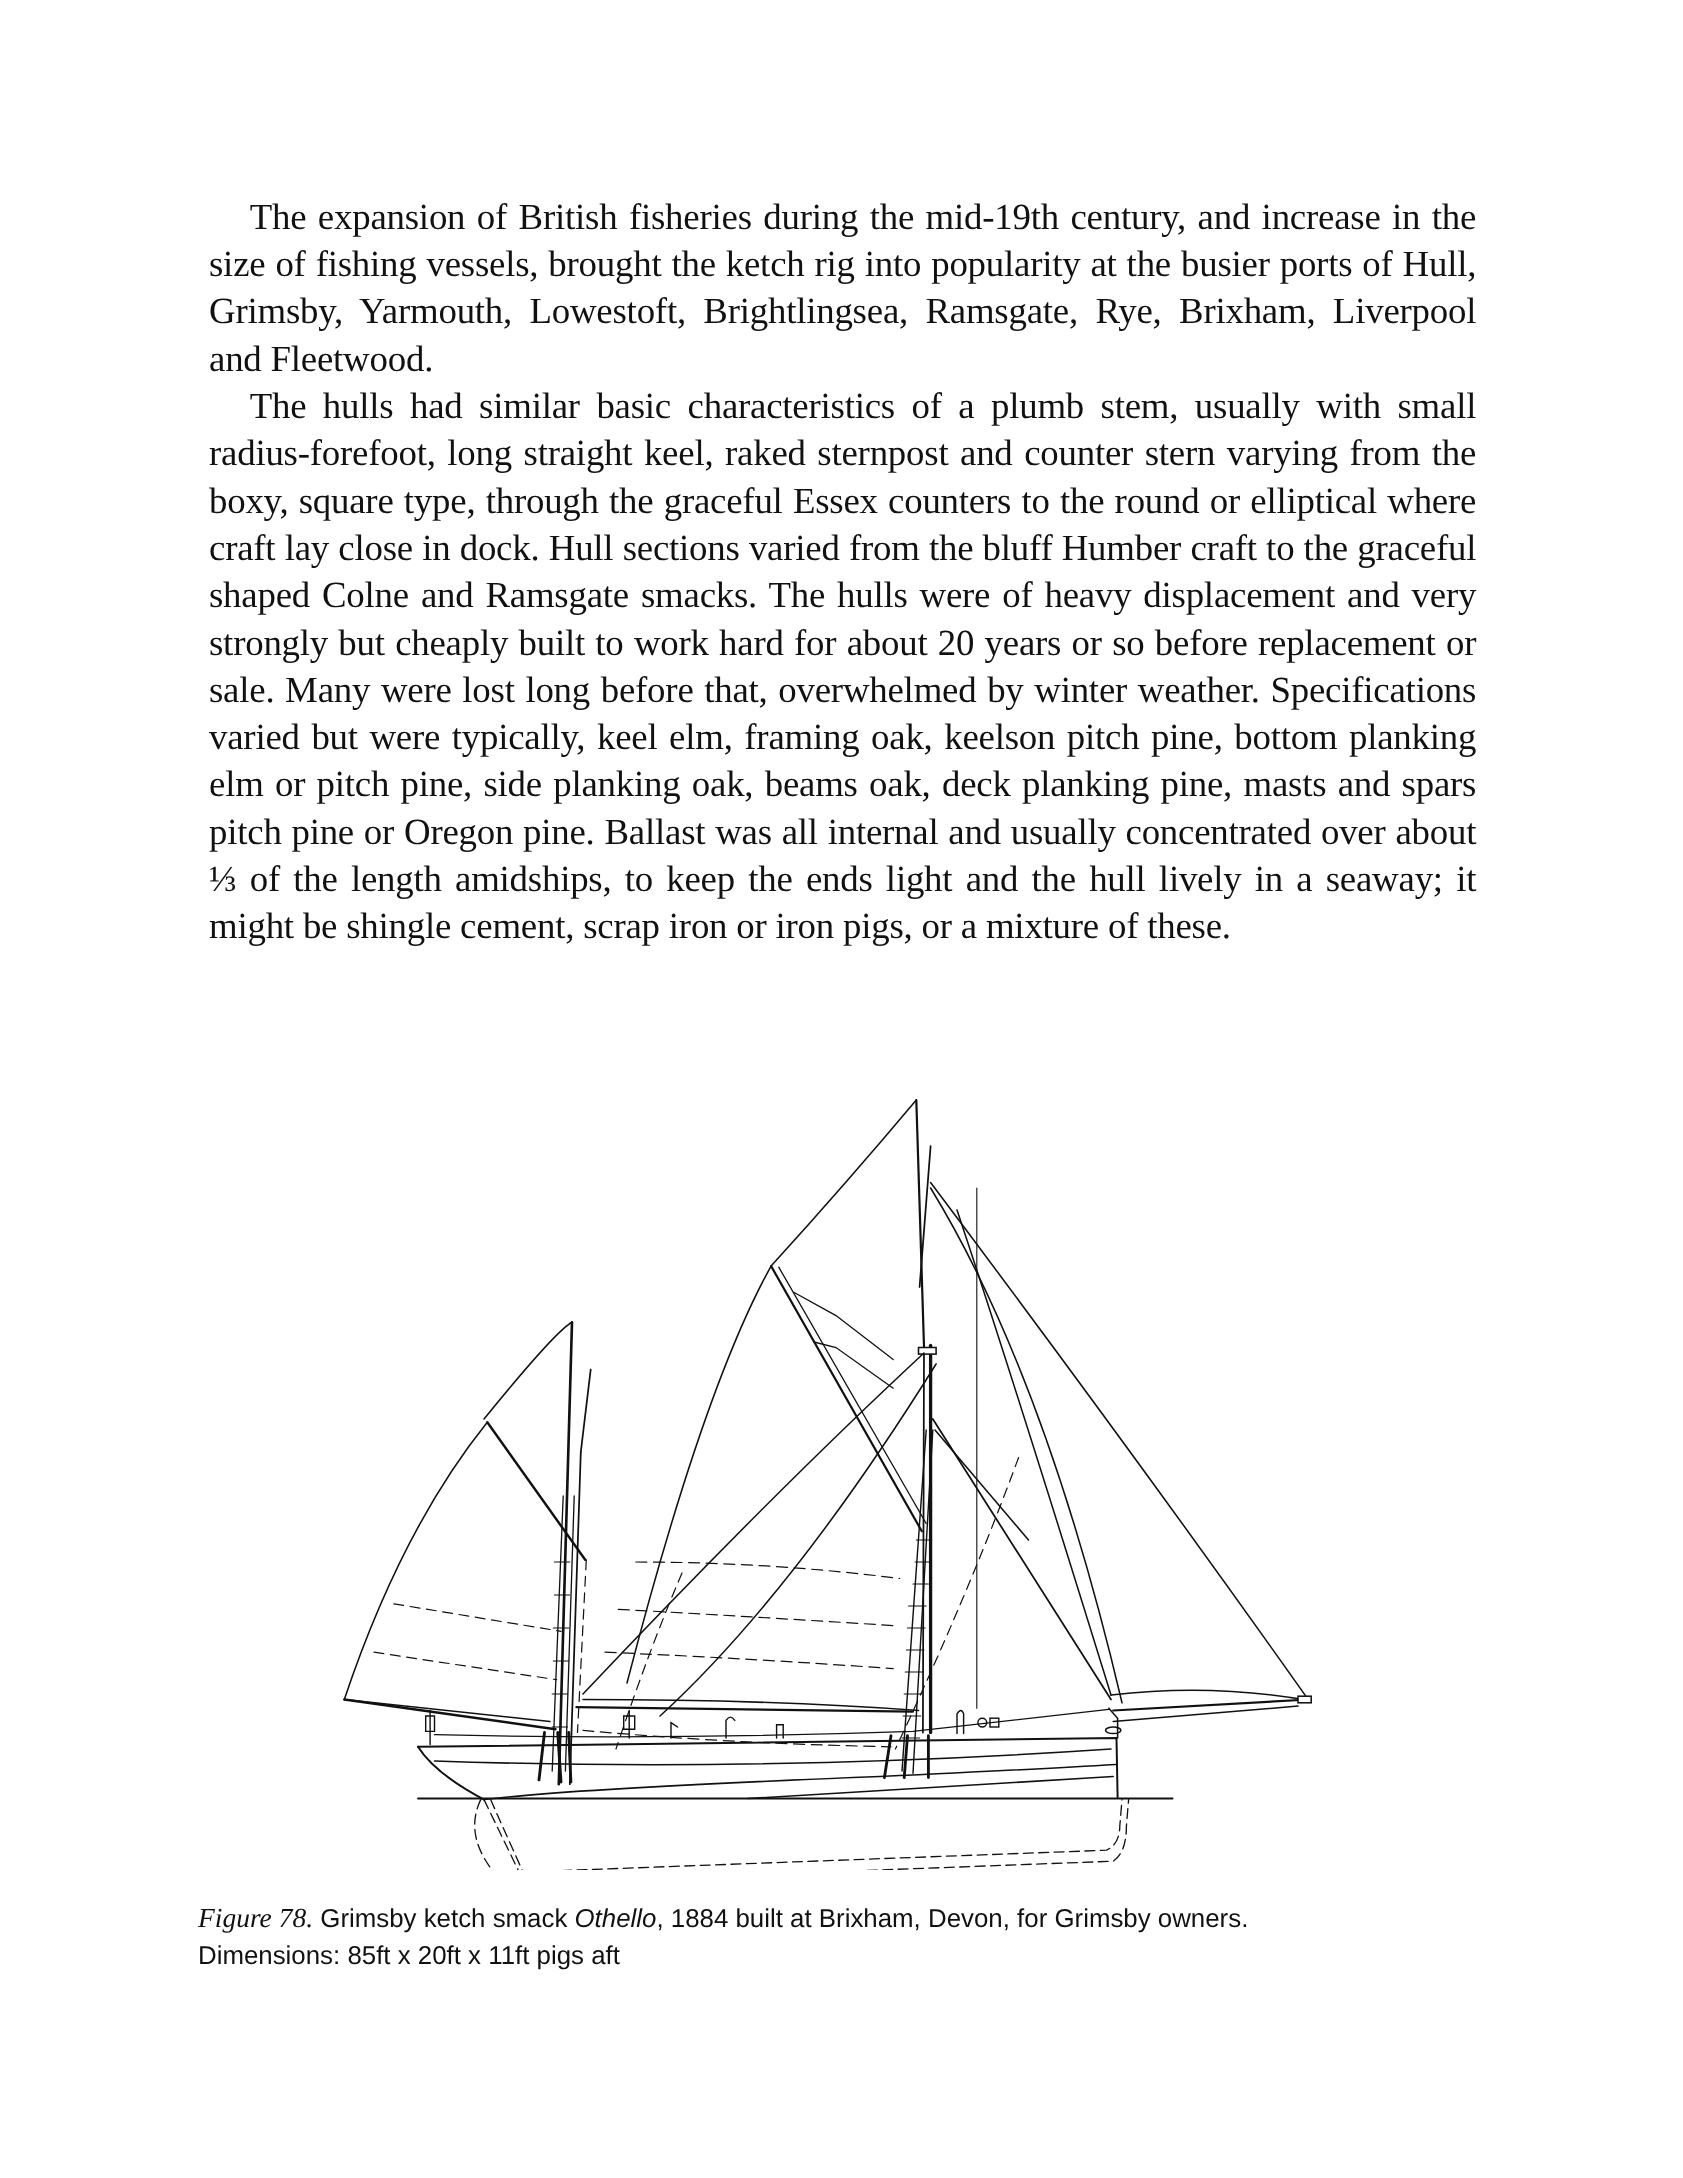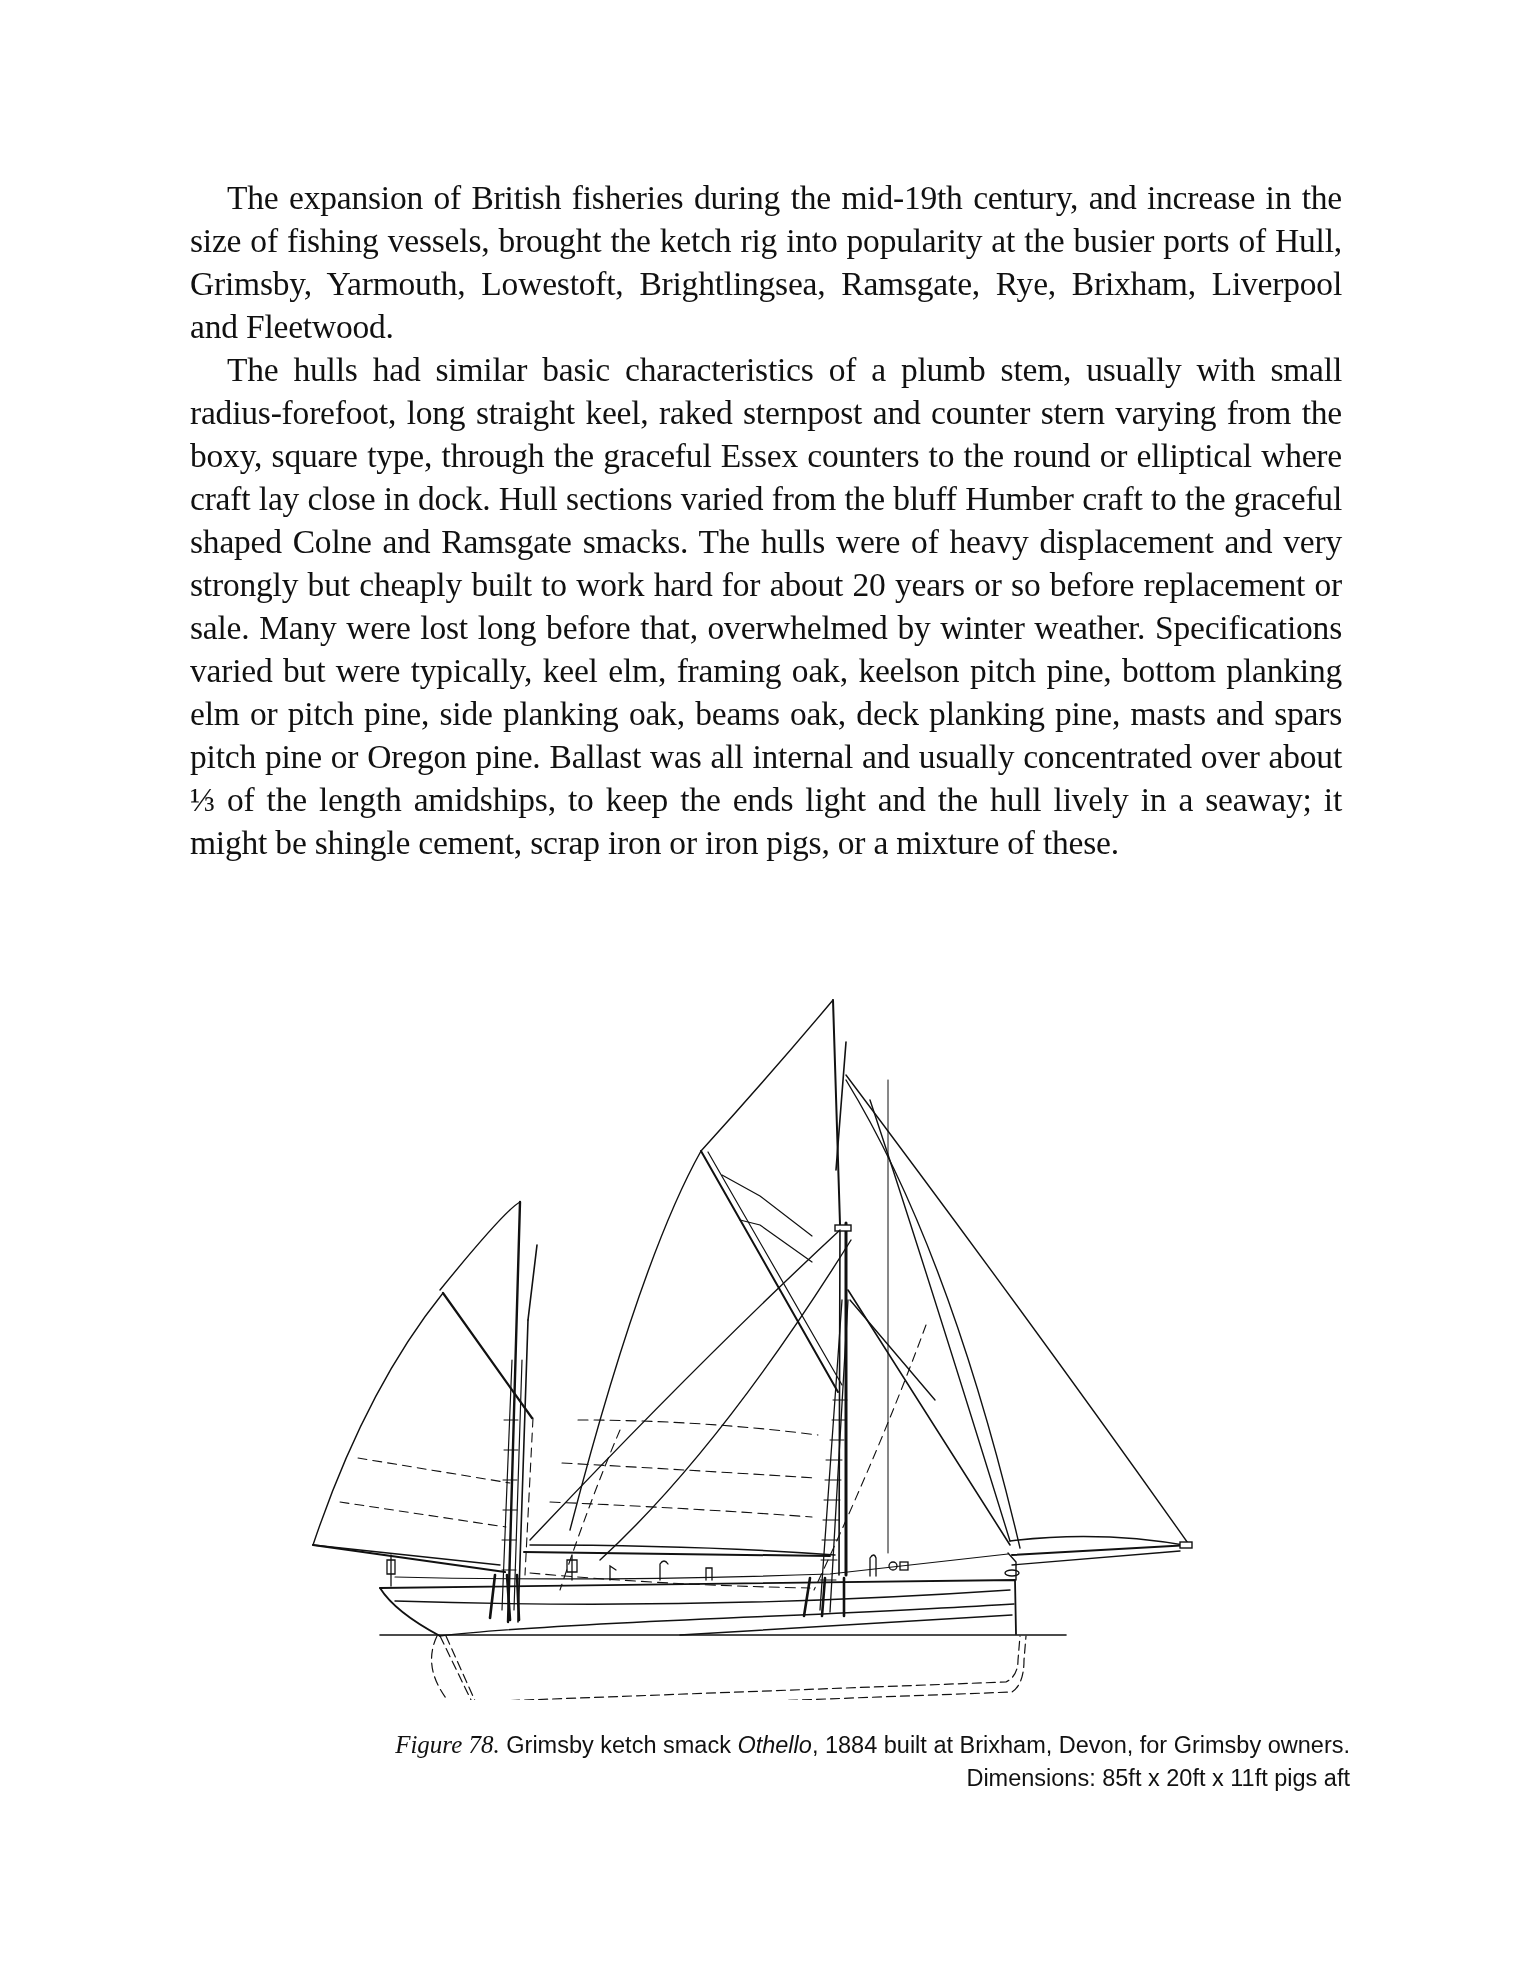--- a/index.html
+++ b/index.html
@@ -9,21 +9,21 @@
     position:absolute; left:190px; top:176px; width:1152px;
     font-family:"Liberation Serif", "DejaVu Serif", serif;
     font-size:33.5px; line-height:43px; color:#111;
     text-align:justify; letter-spacing:-0.2px;
   }
   .text-block p { margin:0; text-indent:37px; }
   .figure { position:absolute; left:300px; top:980px; width:940px; height:720px; }
   .figure svg { width:940px; height:720px; display:block; }
   .caption {
     position:absolute; left:180px; top:1728px; width:1170px;
-    text-align:right; color:#111;
+    text-align:left; color:#111;
     font-family:"Liberation Sans", "DejaVu Sans", sans-serif;
     font-size:23.5px; line-height:33px;
   }
   .caption .fig-label { font-family:"Liberation Serif", "DejaVu Serif", serif; font-style:italic; font-size:25px; }
   .caption .ship-name { font-style:italic; }
 </style>
 </head>
 <body>
 
 <div class="page">

